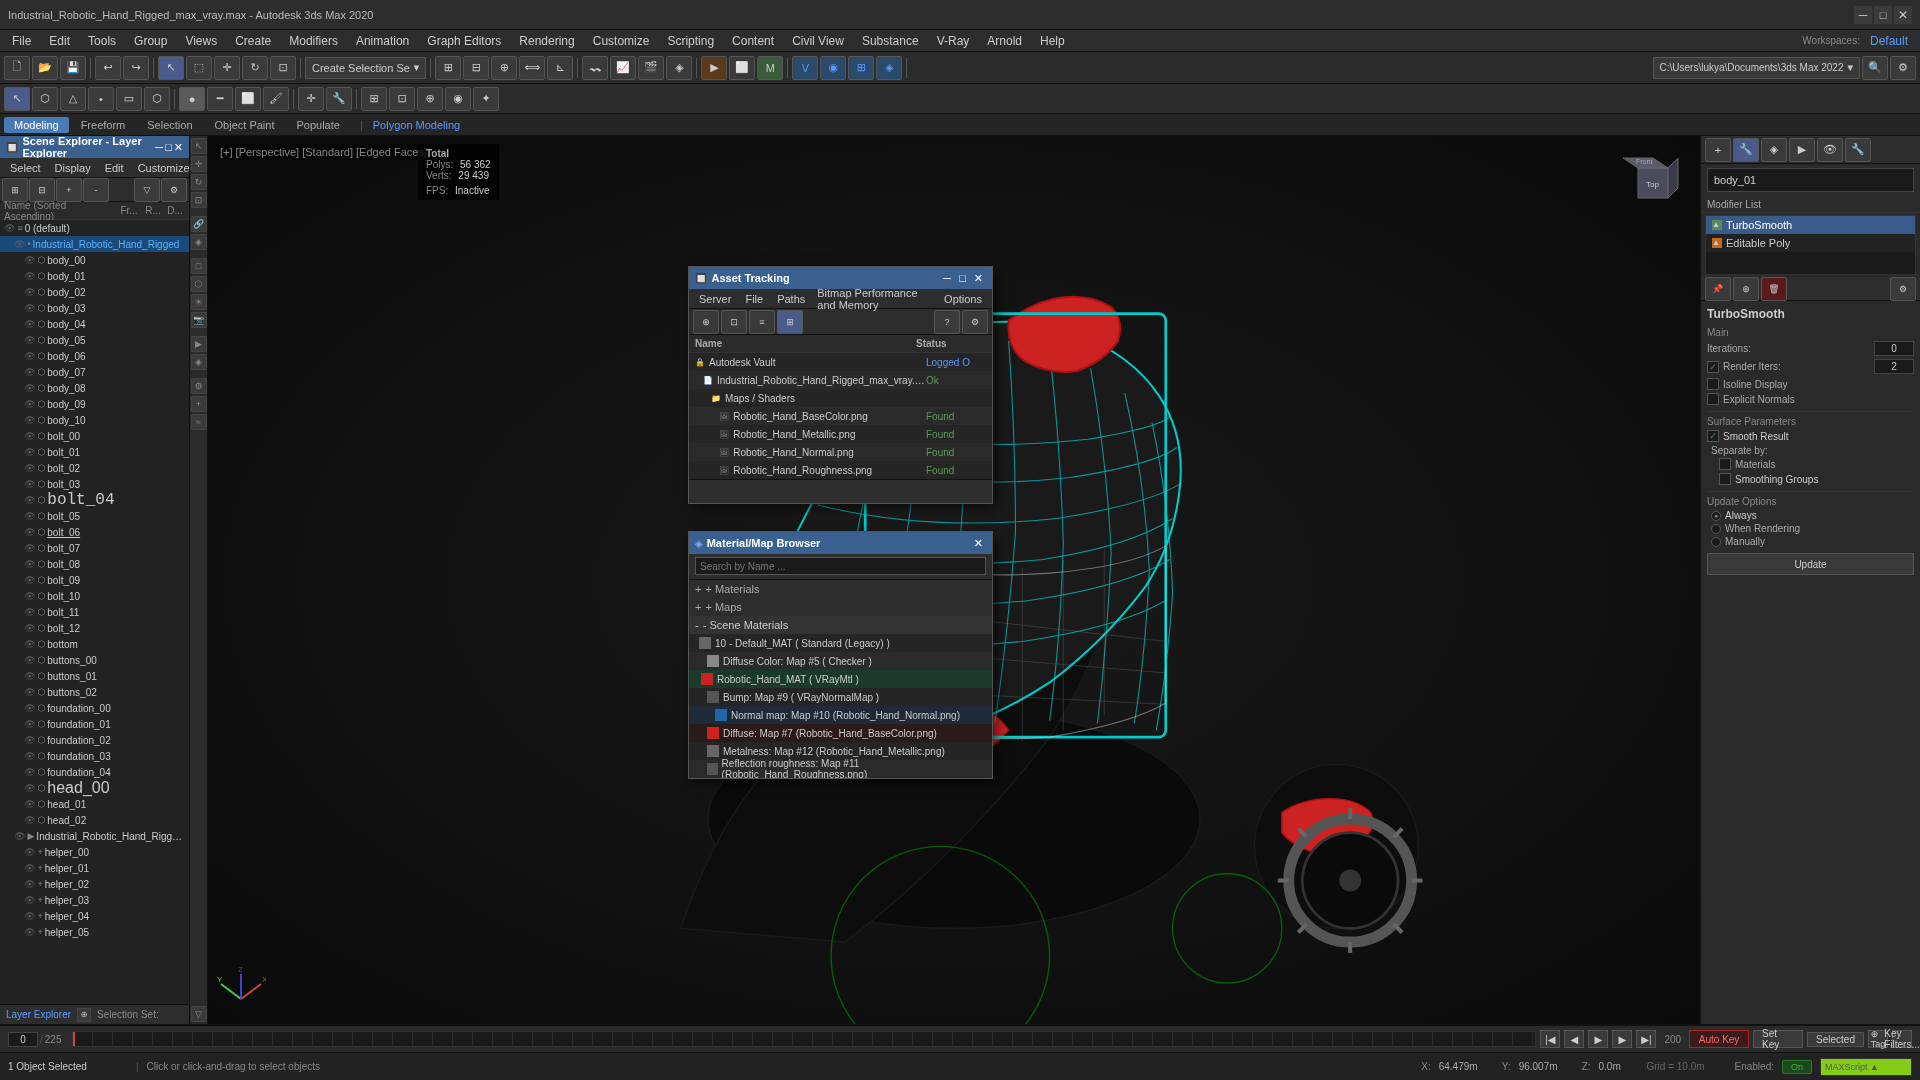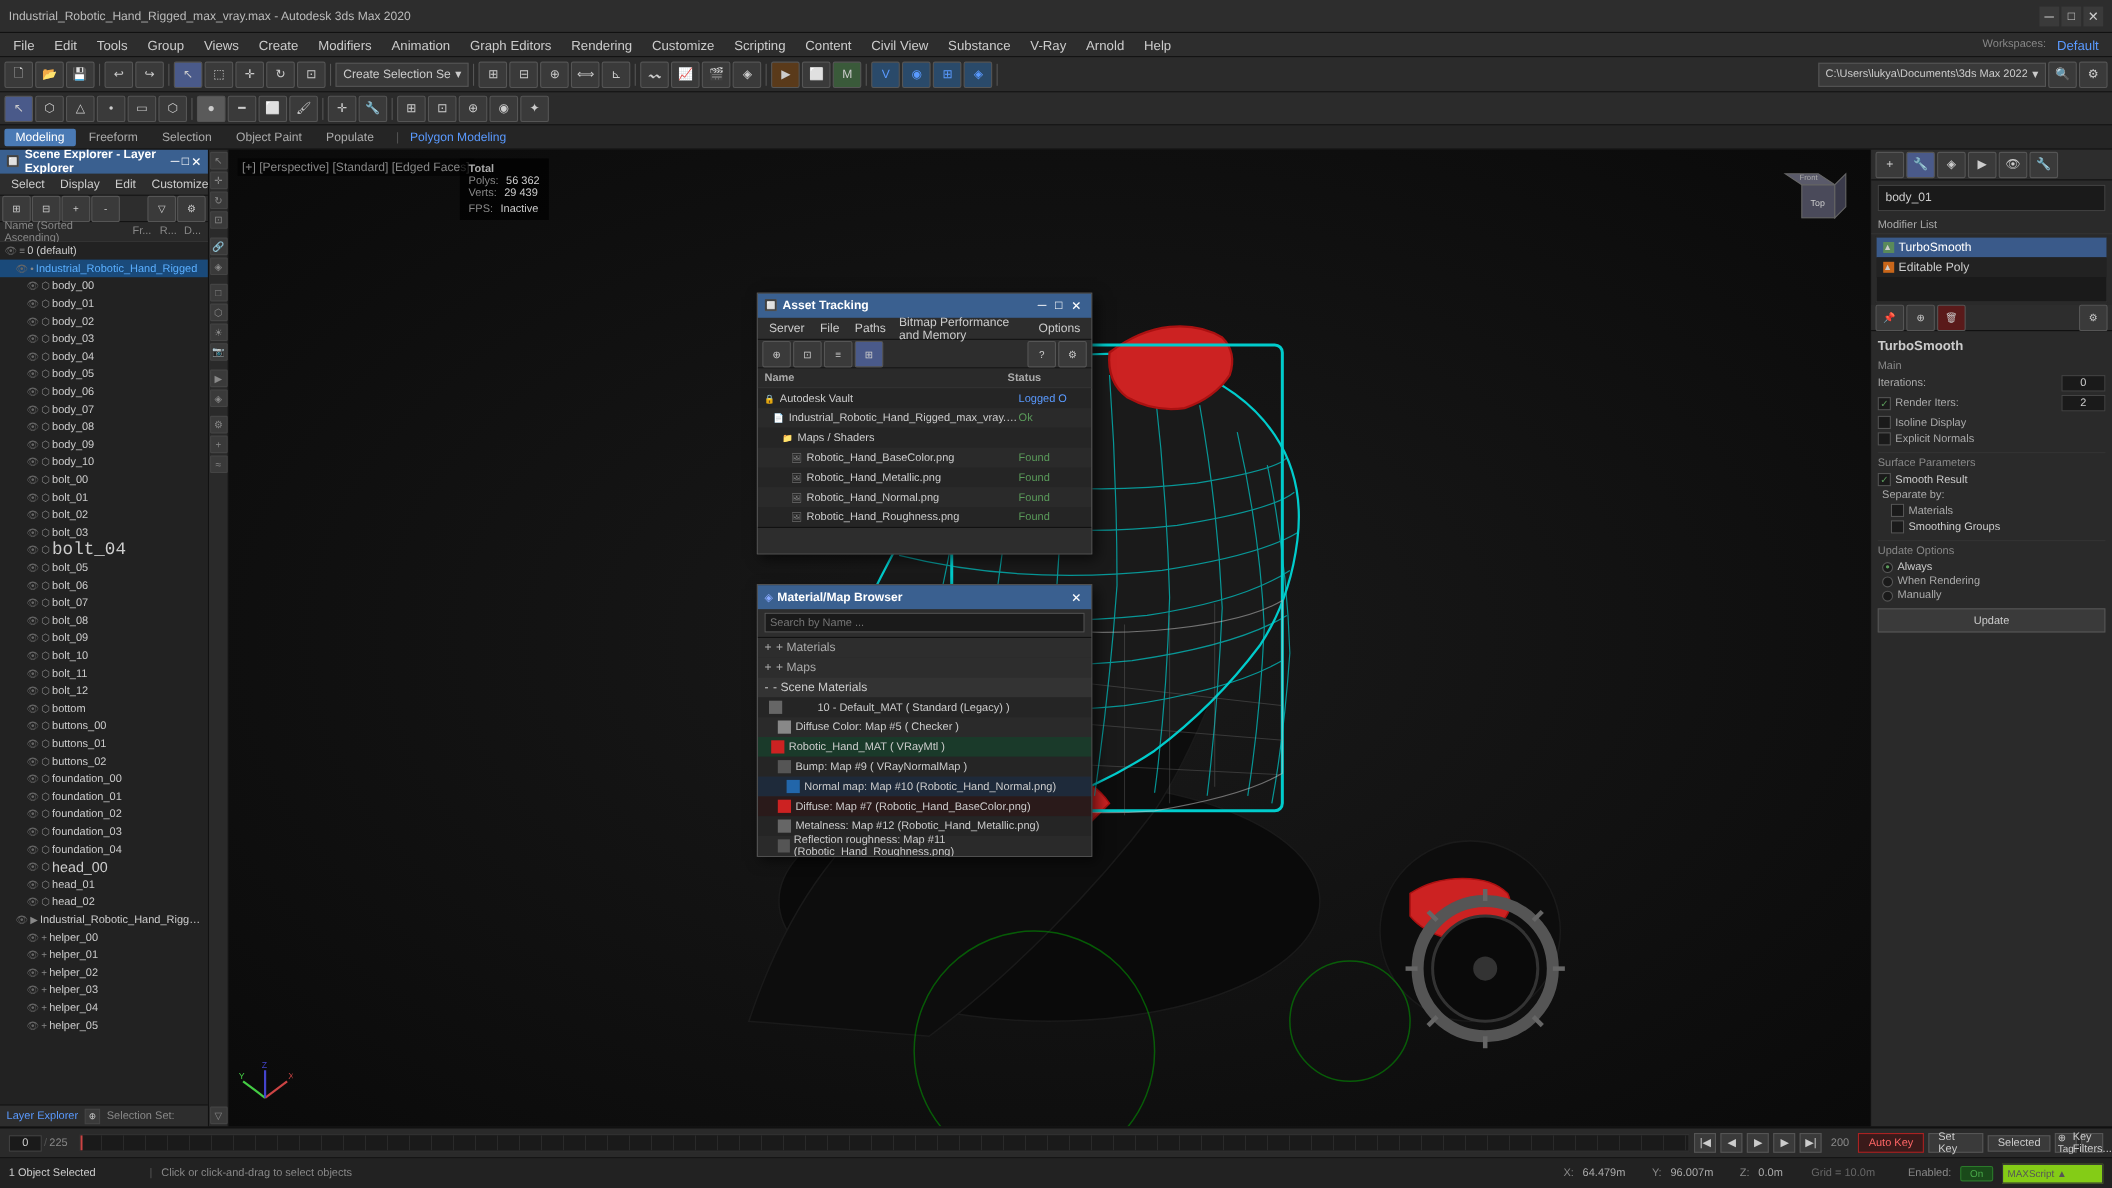--- a/index.html
+++ b/index.html
@@ -332,21 +332,21 @@
         </div>
         <div class="layer-item" style="height: 16px; display: flex; align-items: center; padding: 0px 4px; cursor: pointer;">
           <span style="margin-left: 20px; color: rgb(102, 102, 102); font-size: 9px; margin-right: 2px;">👁</span>
           <span style="font-size: 9px; margin-right: 2px; color: rgb(136, 136, 136);">⬡</span>
           <span style="flex: 1 1 0%; overflow: hidden; text-overflow: ellipsis; white-space: nowrap; font-size: 10px;">bolt_05</span>
           <span style="font-size: 8px; color: rgb(68, 68, 68); margin-left: 2px;">  </span>
         </div>
         <div class="layer-item" style="height: 16px; display: flex; align-items: center; padding: 0px 4px; cursor: pointer;">
           <span style="margin-left: 20px; color: rgb(102, 102, 102); font-size: 9px; margin-right: 2px;">👁</span>
           <span style="font-size: 9px; margin-right: 2px; color: rgb(136, 136, 136);">⬡</span>
-          <span style="flex: 1 1 0%; overflow: hidden; text-overflow: ellipsis; white-space: nowrap; font-size: 10px;">bolt_06</span>
+          <span style="flex: 1 1 0%; overflow: hidden; text-overflow: ellipsis; white-space: nowrap; font-size: 10px; text-decoration: underline;">bolt_06</span>
           <span style="font-size: 8px; color: rgb(68, 68, 68); margin-left: 2px;">  </span>
         </div>
         <div class="layer-item" style="height: 16px; display: flex; align-items: center; padding: 0px 4px; cursor: pointer;">
           <span style="margin-left: 20px; color: rgb(102, 102, 102); font-size: 9px; margin-right: 2px;">👁</span>
           <span style="font-size: 9px; margin-right: 2px; color: rgb(136, 136, 136);">⬡</span>
           <span style="flex: 1 1 0%; overflow: hidden; text-overflow: ellipsis; white-space: nowrap; font-size: 10px;">bolt_07</span>
           <span style="font-size: 8px; color: rgb(68, 68, 68); margin-left: 2px;">  </span>
         </div>
         <div class="layer-item" style="height: 16px; display: flex; align-items: center; padding: 0px 4px; cursor: pointer;">
           <span style="margin-left: 20px; color: rgb(102, 102, 102); font-size: 9px; margin-right: 2px;">👁</span>
@@ -428,21 +428,21 @@
         </div>
         <div class="layer-item" style="height: 16px; display: flex; align-items: center; padding: 0px 4px; cursor: pointer;">
           <span style="margin-left: 20px; color: rgb(102, 102, 102); font-size: 9px; margin-right: 2px;">👁</span>
           <span style="font-size: 9px; margin-right: 2px; color: rgb(136, 136, 136);">⬡</span>
           <span style="flex: 1 1 0%; overflow: hidden; text-overflow: ellipsis; white-space: nowrap; font-size: 10px;">foundation_04</span>
           <span style="font-size: 8px; color: rgb(68, 68, 68); margin-left: 2px;">  </span>
         </div>
         <div class="layer-item" style="height: 16px; display: flex; align-items: center; padding: 0px 4px; cursor: pointer;">
           <span style="margin-left: 20px; color: rgb(102, 102, 102); font-size: 9px; margin-right: 2px;">👁</span>
           <span style="font-size: 9px; margin-right: 2px; color: rgb(136, 136, 136);">⬡</span>
-          <span style="flex: 1 1 0%; overflow: hidden; text-overflow: ellipsis; white-space: nowrap; font-size: 13px;">head_00</span>
+          <span style="flex: 1 1 0%; overflow: hidden; text-overflow: ellipsis; white-space: nowrap; font-size: 16px;">head_00</span>
           <span style="font-size: 8px; color: rgb(68, 68, 68); margin-left: 2px;">  </span>
         </div>
         <div class="layer-item" style="height: 16px; display: flex; align-items: center; padding: 0px 4px; cursor: pointer;">
           <span style="margin-left: 20px; color: rgb(102, 102, 102); font-size: 9px; margin-right: 2px;">👁</span>
           <span style="font-size: 9px; margin-right: 2px; color: rgb(136, 136, 136);">⬡</span>
           <span style="flex: 1 1 0%; overflow: hidden; text-overflow: ellipsis; white-space: nowrap; font-size: 10px;">head_01</span>
           <span style="font-size: 8px; color: rgb(68, 68, 68); margin-left: 2px;">  </span>
         </div>
         <div class="layer-item" style="height: 16px; display: flex; align-items: center; padding: 0px 4px; cursor: pointer;">
           <span style="margin-left: 20px; color: rgb(102, 102, 102); font-size: 9px; margin-right: 2px;">👁</span>
@@ -736,21 +736,21 @@
         </div>
         <div style="padding:3px 6px;background:#2d2d2d;color:#aaa;font-size:11px;cursor:pointer;display:flex;align-items:center;gap:4px;">
           <span>+</span>
           <span>+ Maps</span>
         </div>
         <div style="padding:3px 6px;background:#333;color:#ccc;font-size:11px;cursor:pointer;display:flex;align-items:center;gap:4px;">
           <span>-</span>
           <span>- Scene Materials</span>
         </div>
 
-        <div style="height:18px;display:flex;align-items:center;padding:0 10px;font-size:10px;color:#ccc;background:#252525;cursor:pointer;gap:28px;">
+        <div style="height:18px;display:flex;align-items:center;padding:0 10px;font-size:10px;color:#ccc;background:#252525;cursor:pointer;">
           <span style="width:12px;height:12px;background:#666;display:inline-block;margin-right:4px;"></span>
           <span>10 - Default_MAT ( Standard (Legacy) )</span>
         </div>
         <div style="height:18px;display:flex;align-items:center;padding:0 18px;font-size:10px;color:#ccc;background:#2a2a2a;cursor:pointer;">
           <span style="width:12px;height:12px;background:#888;display:inline-block;margin-right:4px;"></span>
           <span>Diffuse Color: Map #5 ( Checker )</span>
         </div>
         <div style="height:18px;display:flex;align-items:center;padding:0 12px;font-size:10px;color:#ccc;background:#1a3a2a;cursor:pointer;">
           <span style="width:12px;height:12px;background:#cc2222;display:inline-block;margin-right:4px;"></span>
           <span>Robotic_Hand_MAT ( VRayMtl )</span>

